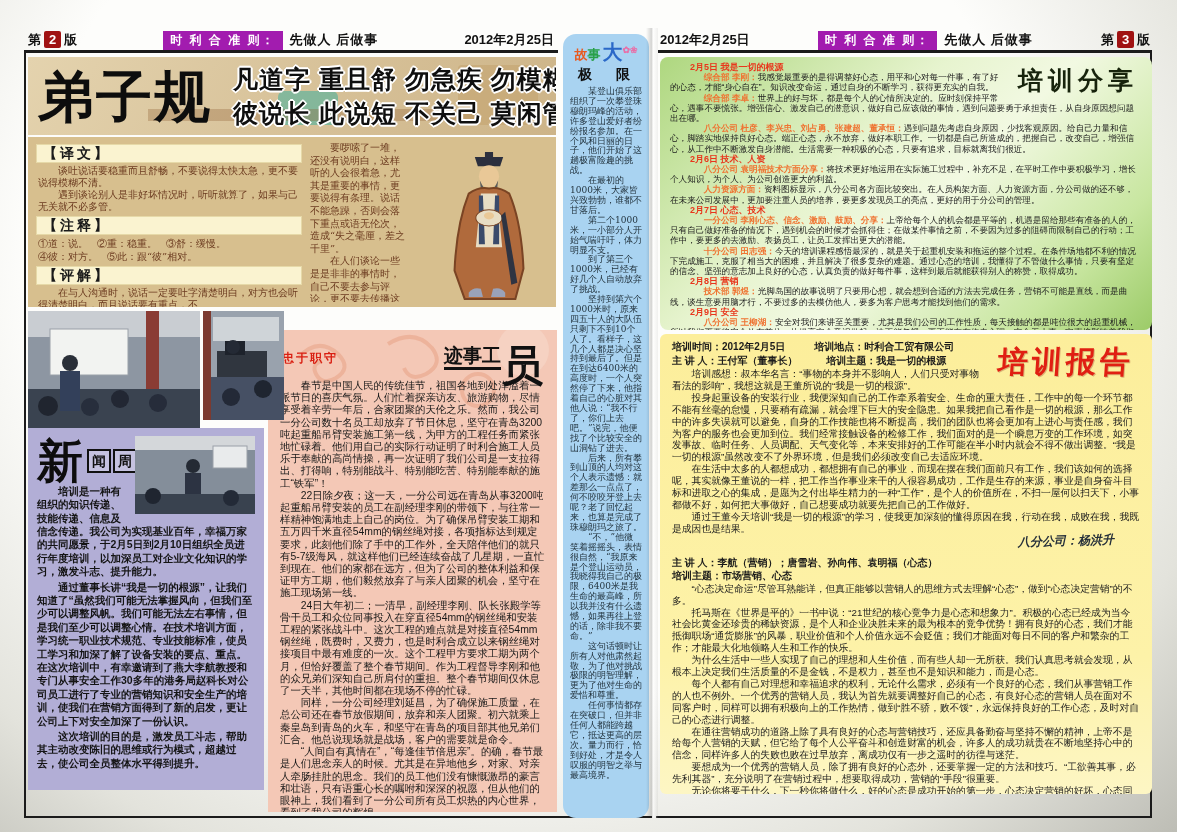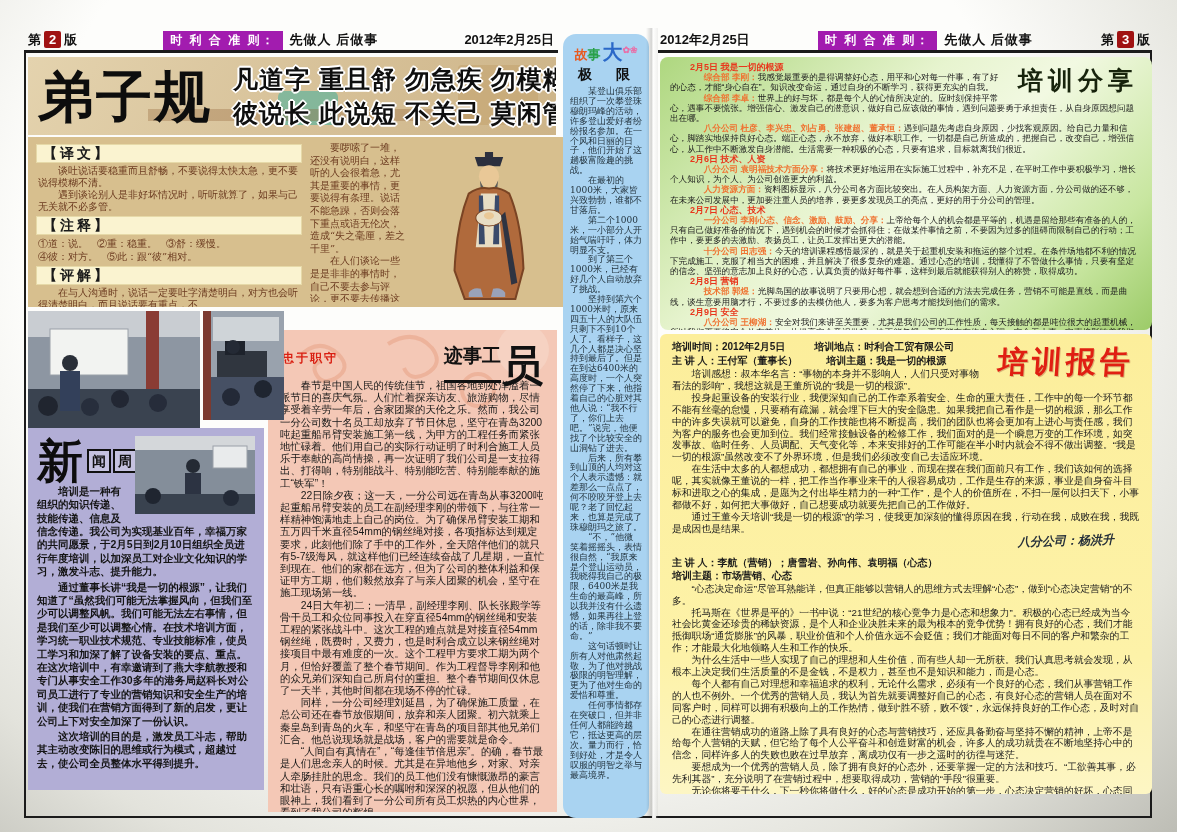--- a/index.html
+++ b/index.html
@@ -41,21 +41,21 @@
   .banner .shape1{position:absolute;left:250px;top:34px;width:60px;height:34px;background:#3fae9d;opacity:.55;border-radius:6px;}
   .banner .shape2{position:absolute;left:120px;top:52px;width:330px;height:12px;background:#8a5a30;opacity:.30;}
   .banner .shape3{position:absolute;left:430px;top:8px;width:80px;height:60px;background:#c2a06a;opacity:.5;border-radius:4px;}
   .banner-title{position:absolute;left:10px;top:4px;font-family:"DejaVu Serif",serif;font-weight:900;
     font-size:56px;line-height:70px;color:#0d0d0d;letter-spacing:2px;}
   .banner-lines{position:absolute;left:205px;top:5px;width:320px;font-weight:900;font-size:25px;line-height:34px;
     color:#0f0f0f;letter-spacing:1px;white-space:nowrap;
     text-shadow:-2px 0 #fff,2px 0 #fff,0 -2px #fff,0 2px #fff,-1px -1px #fff,1px 1px #fff,1px -1px #fff,-1px 1px #fff;}
 
   
-  .tanbox{position:absolute;left:28px;top:137px;width:528px;height:170px;background:#d7bf8e;overflow:hidden;padding-left:28px;}
+  .tanbox{position:absolute;left:28px;top:137px;width:528px;height:170px;background:#d7bf8e;overflow:hidden;}
   .dz-left{position:absolute;left:8px;top:4px;width:266px;}
   .bar{background:#faf3d0;border:1px solid #e6d9a8;padding:0 6px;font-family:"DejaVu Serif",serif;
     font-weight:bold;font-size:14px;line-height:17px;color:#1a1a1a;margin-top:3px;letter-spacing:3px;}
   .dz-text{font-family:"DejaVu Serif",serif;font-size:10px;line-height:12px;color:#6b3a1f;margin:2px 2px 0 2px;}
   .dz-text p{margin:0;text-indent:2em;}
   .zhushi{font-family:"DejaVu Serif",serif;font-size:10px;line-height:13px;color:#6b3a1f;margin:2px 2px 0 2px;}
   .zhushi span{display:inline-block;margin-right:9px;}
   .dz-mid{position:absolute;left:282px;top:5px;width:196px;height:160px;font-family:"DejaVu Serif",serif;
     font-size:10px;line-height:12.6px;color:#6b3a1f;overflow:hidden;}
   .dz-mid .spacer{float:right;width:100px;height:138px;margin-top:20px;}
@@ -77,21 +77,21 @@
     border:2px solid #111;font-weight:900;font-size:14px;color:#111;margin-right:2px;background:rgba(255,255,255,.25);}
   .news-text p{margin:0 0 2px 0;font-size:10.5px;line-height:13.4px;font-weight:600;color:#141414;text-indent:2em;}
 
   
   .loyalbox{position:absolute;left:268px;top:330px;width:289px;height:482px;background:#f4c8b6;overflow:hidden;
     padding:6px 12px;box-sizing:border-box;}
   .swirls{position:absolute;left:0;top:0;width:289px;height:90px;pointer-events:none;}
   .loyal-head{position:relative;height:44px;}
   .loyal-red{position:absolute;left:2px;top:14px;font-size:12px;font-weight:900;color:#d91f12;letter-spacing:2px;font-family:Liberation Serif, serif;}
   .loyal-sub{position:absolute;right:2px;top:2px;}
-  .loyal-sub .small{font-size:19px;font-weight:900;color:#111;border-bottom:3px solid #111;padding-bottom:14px;vertical-align:18px;}
+  .loyal-sub .small{font-size:19px;font-weight:900;color:#111;border-bottom:3px solid #111;padding-bottom:1px;vertical-align:18px;}
   .loyal-sub .big{font-size:42px;font-weight:900;color:#111;}
   .loyal-text{position:relative;}
   .loyal-text p{margin:0;font-size:10.4px;line-height:12.2px;color:#181818;text-indent:2em;}
 
   
   .storycol{position:absolute;left:563px;top:34px;width:86px;height:784px;background:#a9d3f1;border-radius:13px;
     padding:6px 7px;box-sizing:border-box;overflow:hidden;}
   .story-tag{text-align:center;font-weight:900;line-height:20px;white-space:nowrap;}
   .story-tag .c1{color:#e85a20;font-size:13px;}
   .story-tag .c2{color:#28a048;font-size:13px;}

